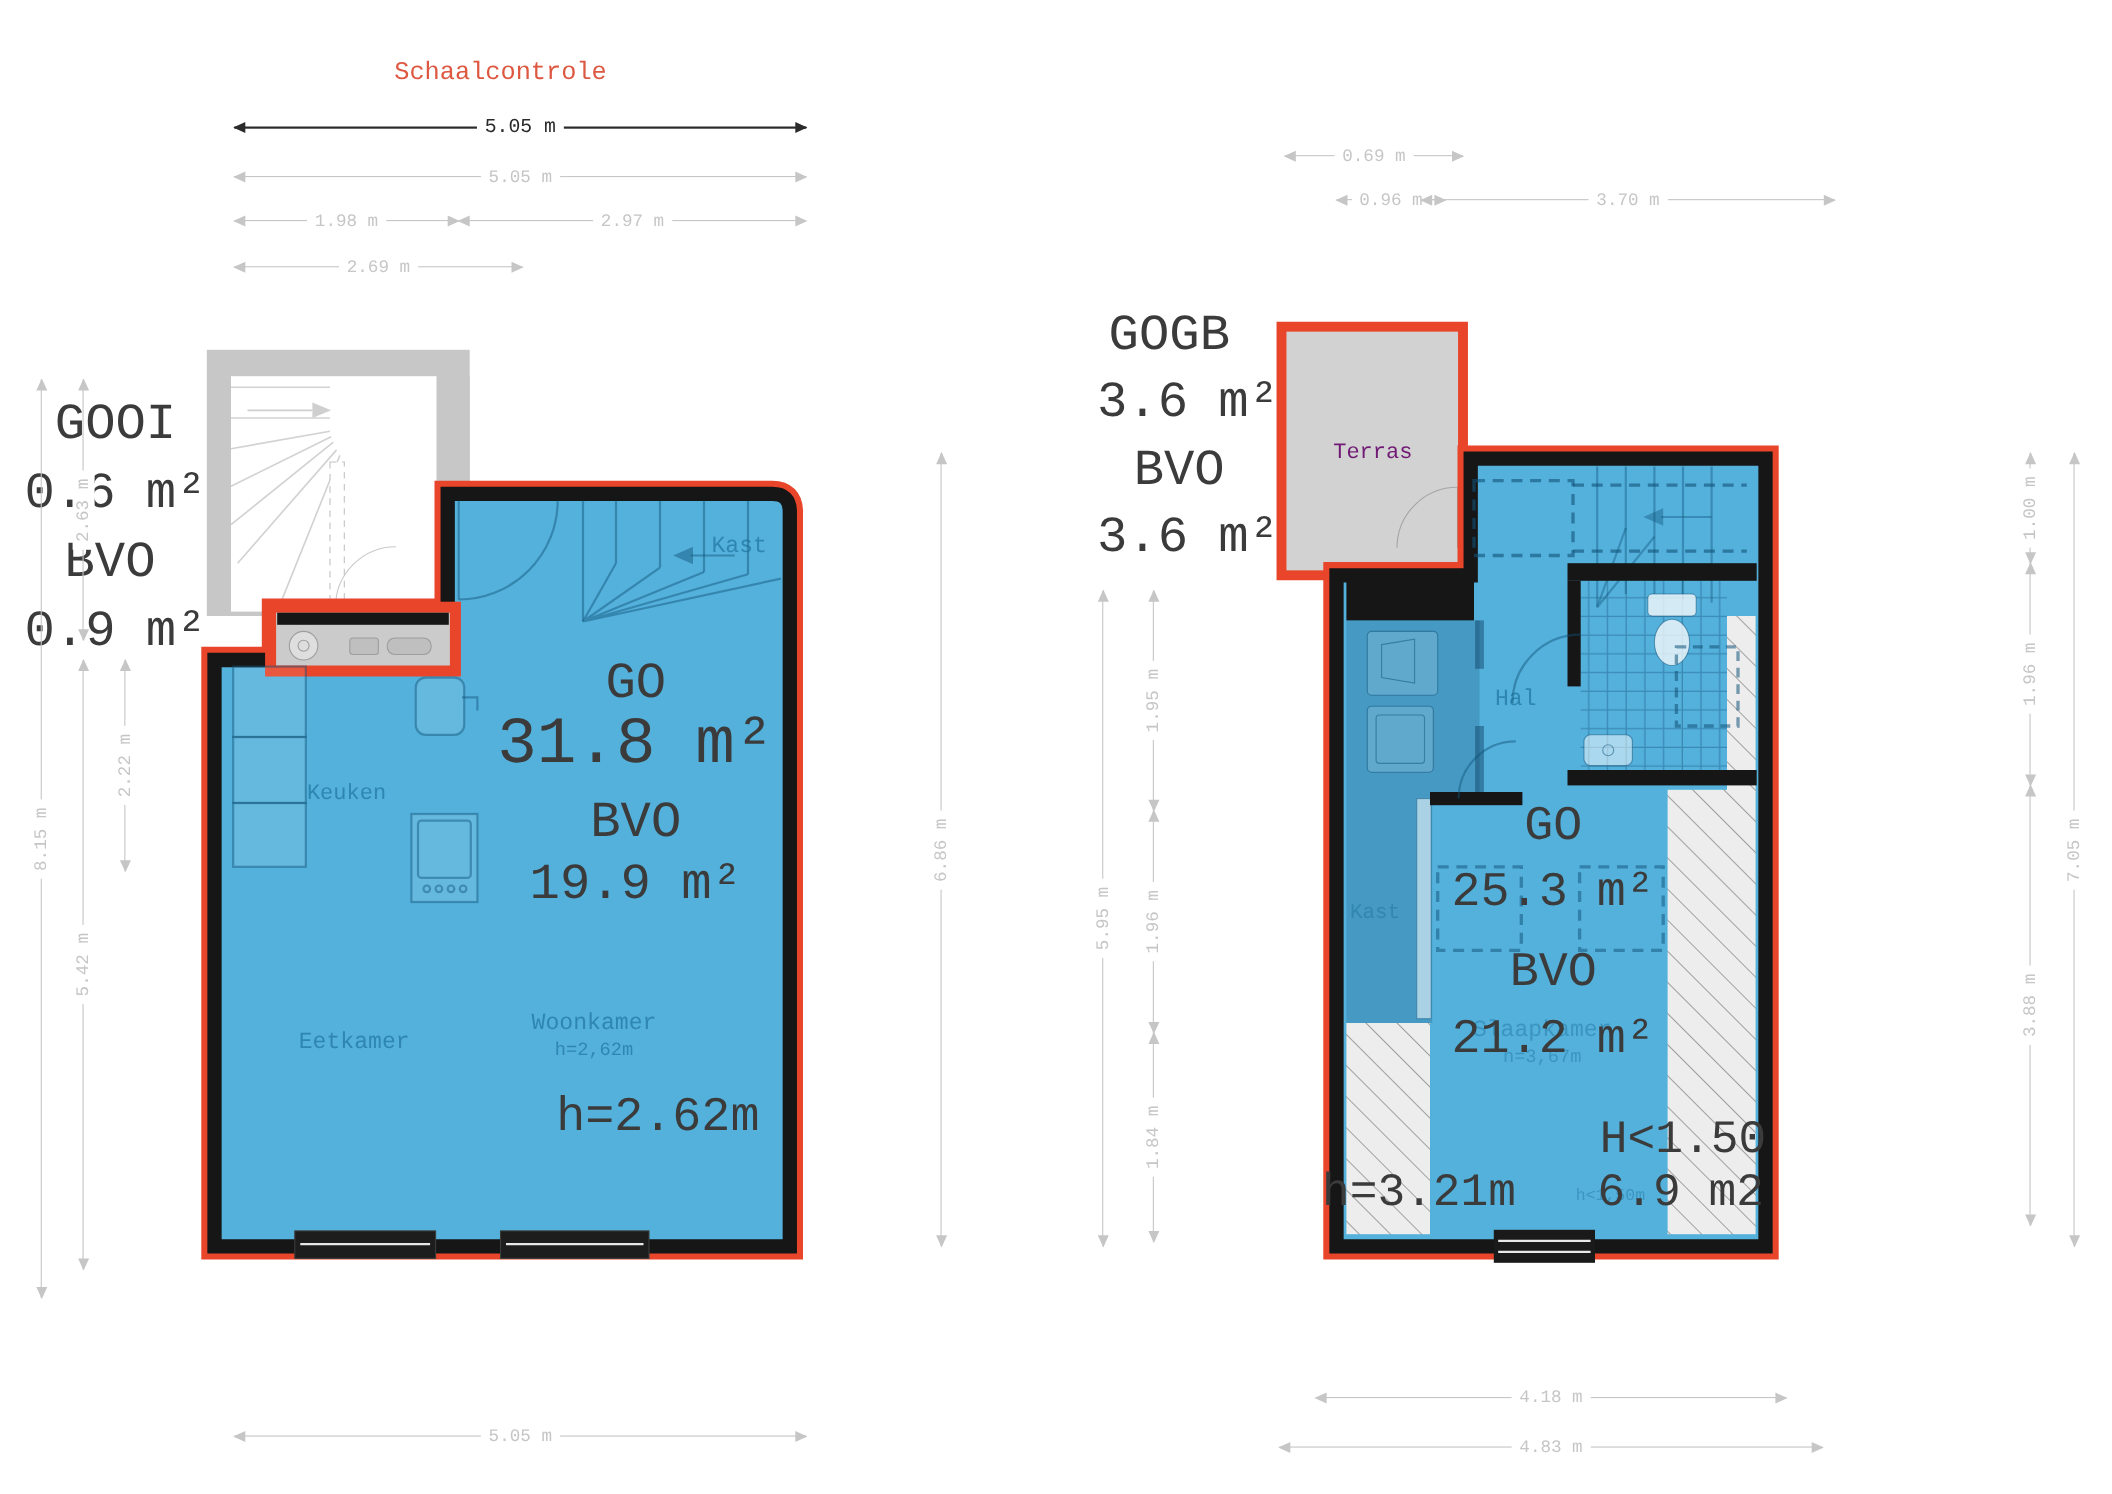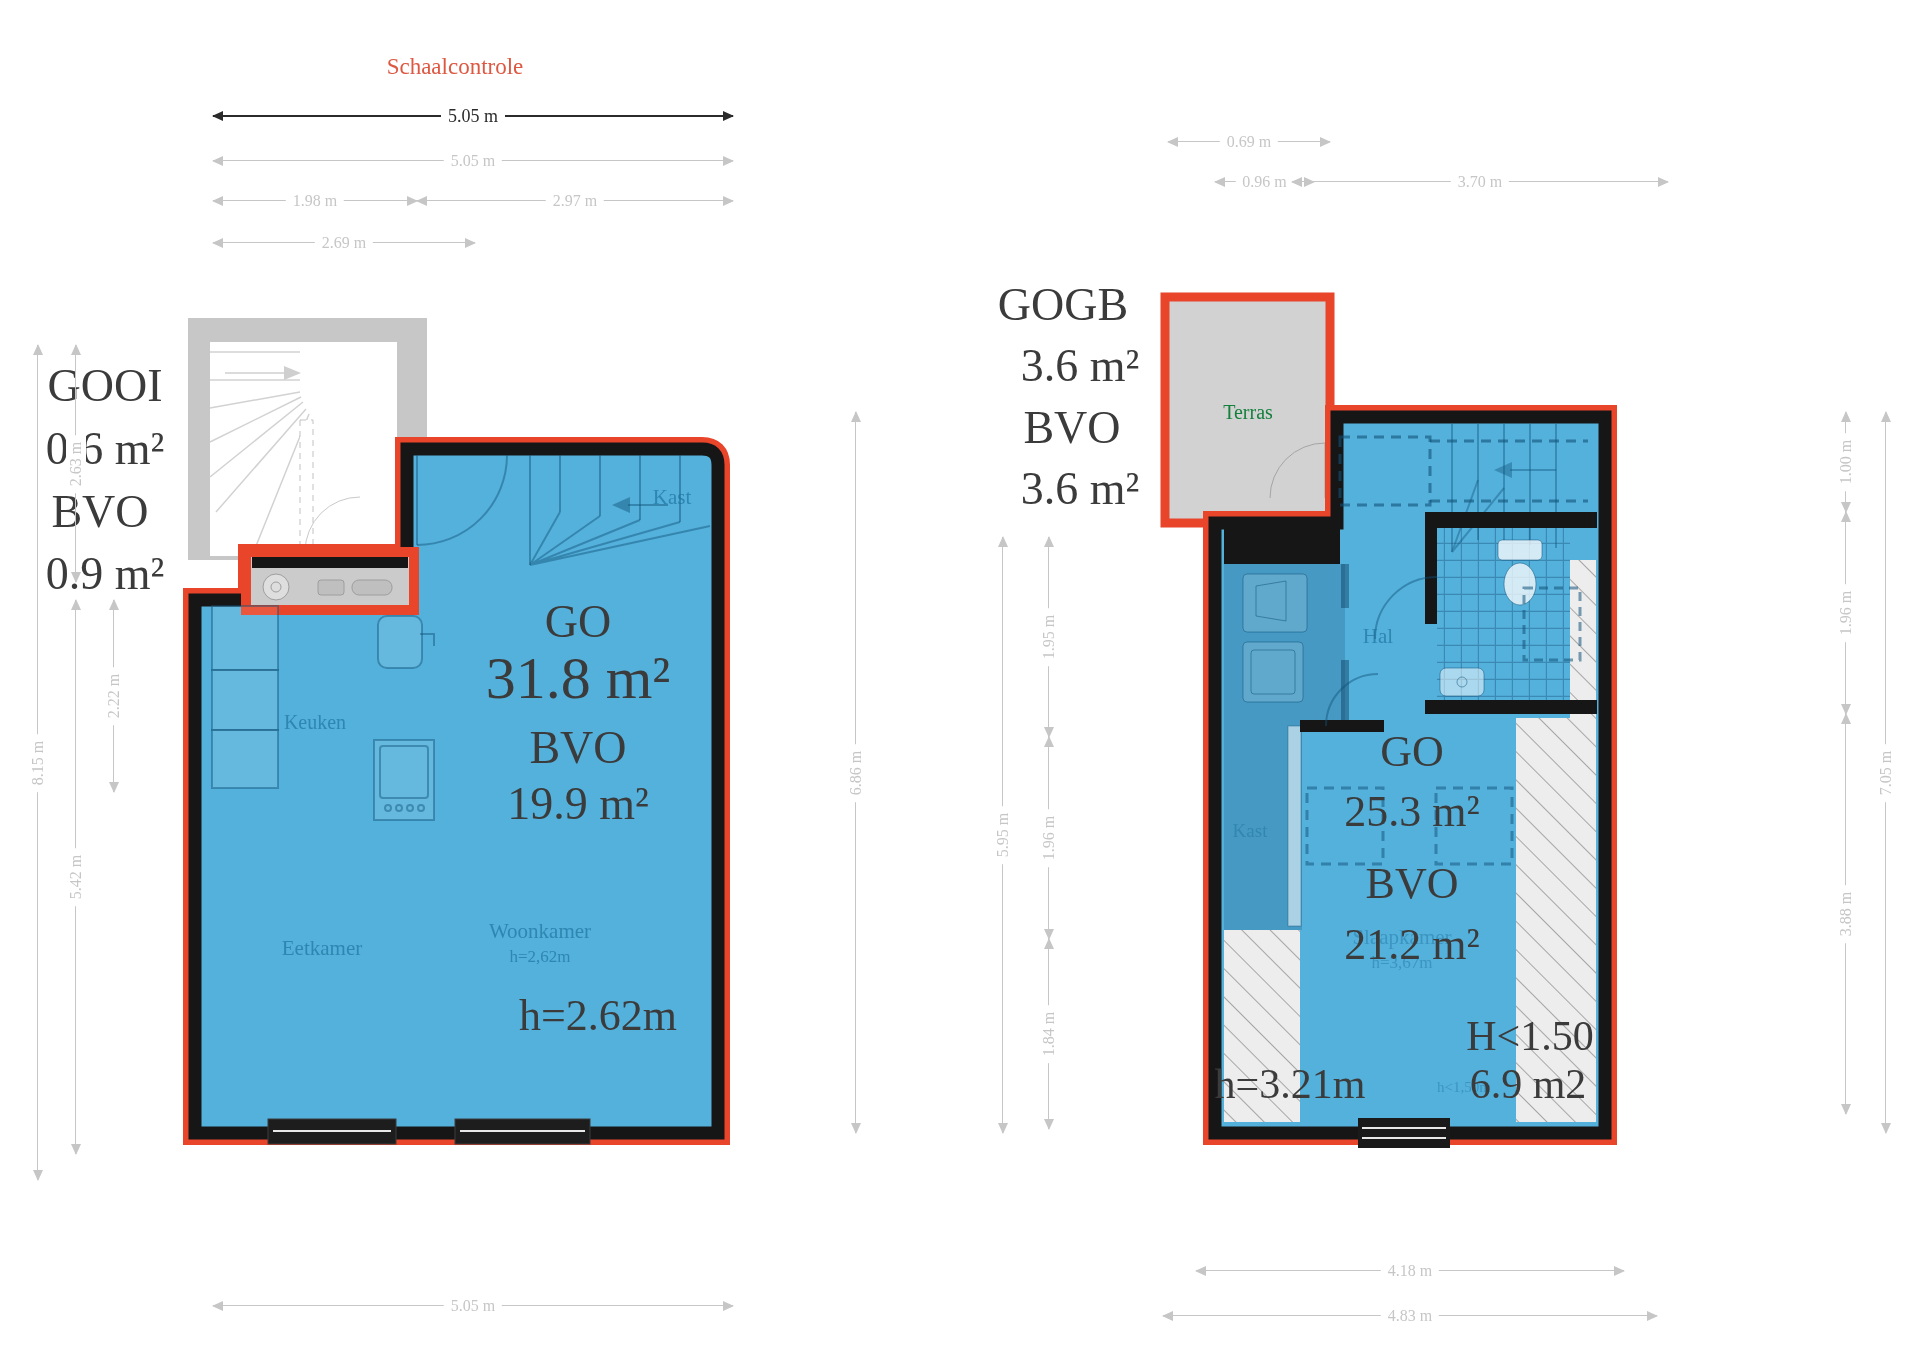--- a/index.html
+++ b/index.html
@@ -1,23 +1,23 @@
 <!DOCTYPE html>
 <html style="--red: #e8452a; --blue: #54b1dc; --wall: #161616; --gray: #d2d2d2; --dim: #c6c6c6; --ink: #3b3b3b; --scale: #dd5741;"><head>
 <meta charset="utf-8">
 <style>
   html,body{margin:0;padding:0;background:#fff;}
   #canvas{position:relative;width:1920px;height:1358px;background:#fff;overflow:hidden;
-          font-family:Liberation Serif, serif;}
+          font-family:Liberation Mono, monospace;}
   #plan-svg{position:absolute;left:0;top:0;}
   .lbl{position:absolute;transform:translate(-50%,-50%);white-space:nowrap;line-height:1;}
   .big{color:var(--ink,#3b3b3b);}
   .room{color:rgba(23,108,150,.62);text-align:right;}
   .room.faint{color:rgba(23,108,150,.40);}
-  .gray{color:#15803d;}
+  .gray{color:#701a75;}
   .accent{color:var(--scale,#dd5741);}
   .dim{position:absolute;--dc:var(--dim,#c6c6c6);color:var(--dc);font-size:16px;}
   .dim.dark{--dc:#2b2b2b;color:#2b2b2b;font-size:18px;}
   .dim.h{height:1px;background:var(--dc);}
   .dim.dark.h{height:2px;}
   .dim.v{width:1px;background:var(--dc);}
   .dim i{position:absolute;width:0;height:0;border:5px solid transparent;}
   .dim.h i.l{left:-1px;top:50%;transform:translateY(-50%);border-left:0;border-right:11px solid var(--dc);}
   .dim.h i.r{right:-1px;top:50%;transform:translateY(-50%);border-right:0;border-left:11px solid var(--dc);}
   .dim.v i.l{top:-1px;left:50%;transform:translateX(-50%);border-top:0;border-bottom:11px solid var(--dc);}

